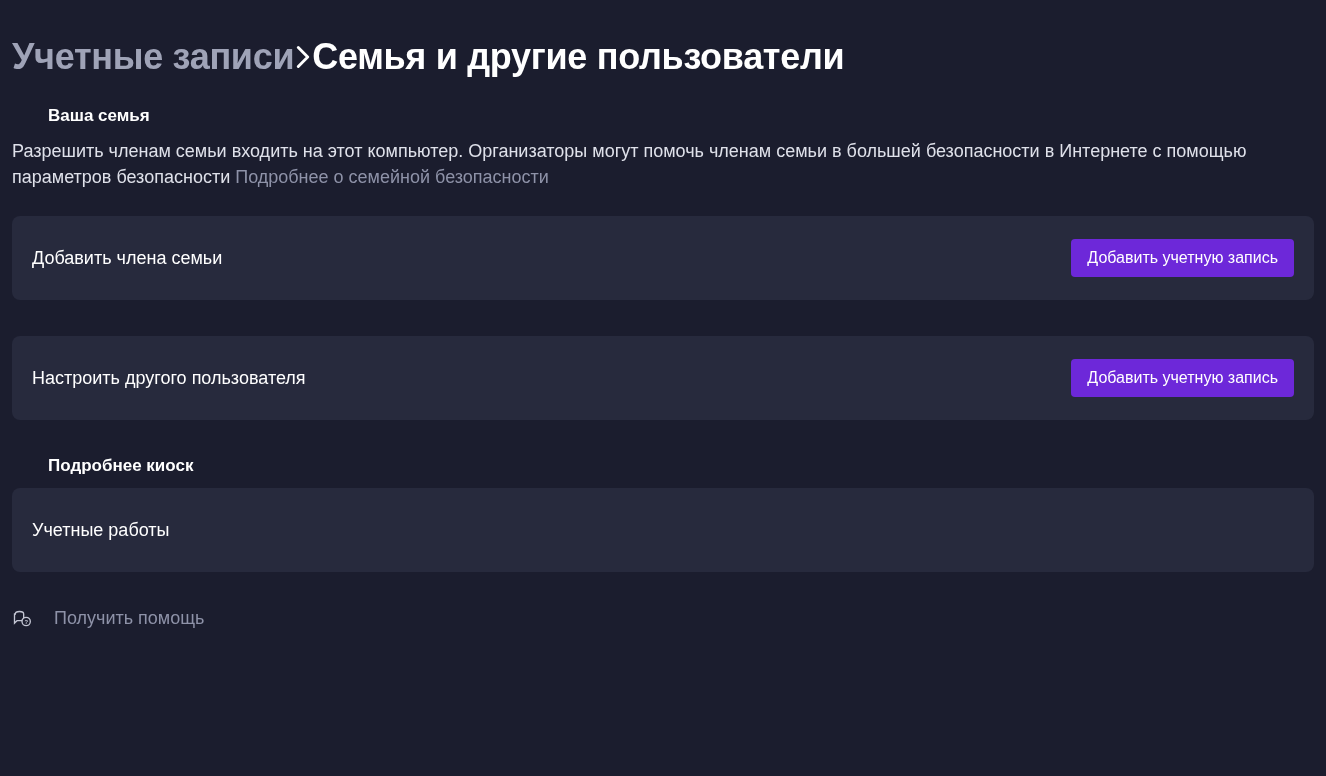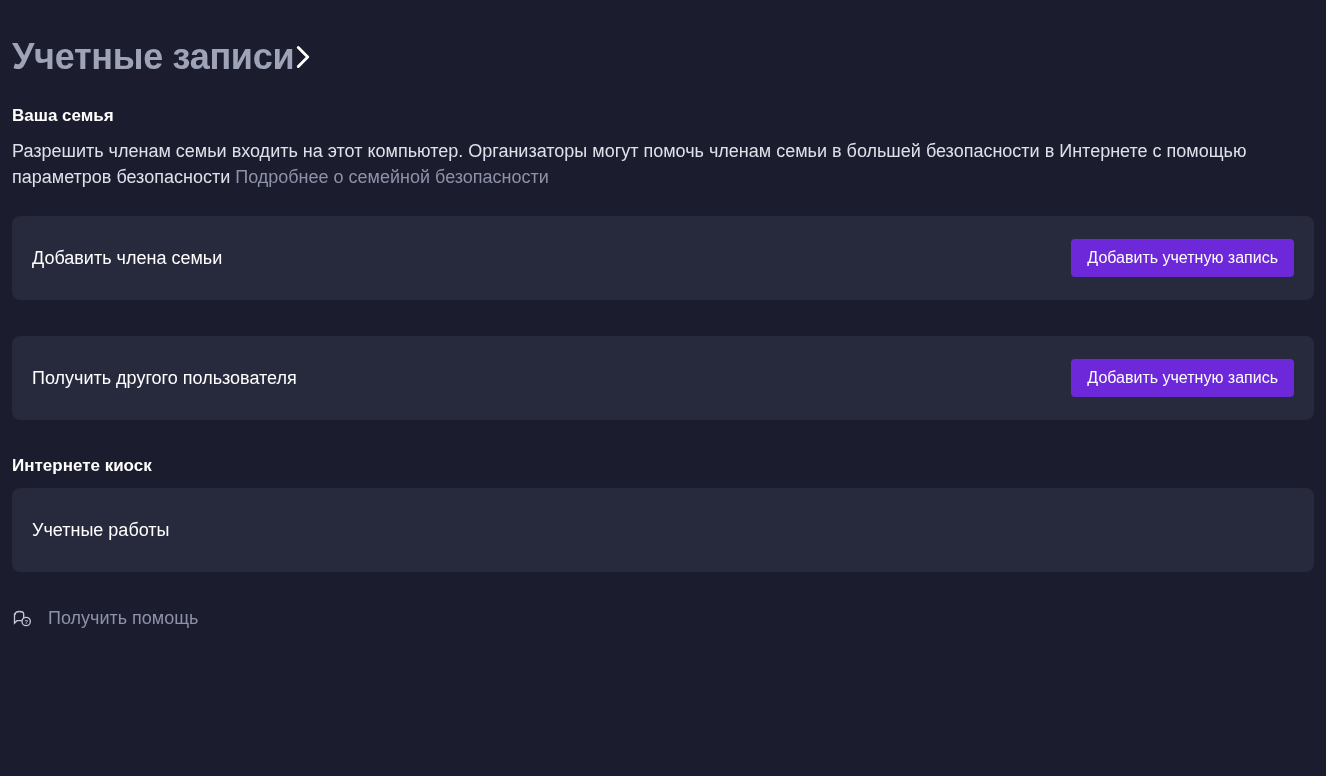--- a/index.html
+++ b/index.html
@@ -45,20 +45,21 @@
     letter-spacing: -0.3px;
   }
   .section {
     margin-bottom: 36px;
   }
   .section-heading {
     font-size: 17px;
     font-weight: 600;
     color: #fff;
     margin-bottom: 12px;
+    margin-left: 36px;
   }
   .section-desc {
     font-size: 18px;
     line-height: 1.45;
     color: #dfe1ea;
     font-weight: 400;
     margin-bottom: 26px;
   }
   .section-desc .link {
     color: #8e92a8;
@@ -85,21 +86,21 @@
     border: none;
     border-radius: 4px;
     padding: 10px 16px;
     font-size: 16px;
     cursor: pointer;
     font-family: inherit;
   }
   .help-row {
     display: flex;
     align-items: center;
-    gap: 16px;
+    gap: 22px;
     margin-top: 20px;
   }
   .help-icon {
     display: flex;
     align-items: center;
     justify-content: center;
     color: #c3c5d3;
   }
   .help-icon svg {
     width: 20px;
@@ -114,43 +115,44 @@
 </head>
 <body>
 
 <div class="breadcrumb">
   <span class="breadcrumb-parent">Учетные записи</span>
   <span class="breadcrumb-sep">
     <svg viewBox="0 0 8 14" fill="none" stroke="currentColor" stroke-width="1.8" stroke-linecap="round" stroke-linejoin="round">
       <polyline points="1,1 7,7 1,13"></polyline>
     </svg>
   </span>
+  <span class="breadcrumb-current">Семья и другие пользователи</span>
 </div>
 
 <div class="section">
   <div class="section-heading">Ваша семья</div>
   <div class="section-desc">
     <span>Разрешить членам семьи входить на этот компьютер. Организаторы могут помочь членам семьи в большей безопасности в Интернете с помощью параметров безопасности</span>
     <span class="link">Подробнее о семейной безопасности</span>
   </div>
   <div class="card">
     <span class="card-label">Добавить члена семьи</span>
     <button class="card-button">Добавить учетную запись</button>
   </div>
 </div>
 
 <div class="section">
   <div class="card">
-    <span class="card-label">Получить другого пользователя</span>
+    <span class="card-label">Настроить другого пользователя</span>
     <button class="card-button">Добавить учетную запись</button>
   </div>
 </div>
 
 <div class="section">
-  <div class="section-heading">Интернете киоск</div>
+  <div class="section-heading">Подробнее киоск</div>
   <div class="card">
     <span class="card-label">Учетные работы</span>
   </div>
 </div>
 
 <div class="help-row">
   <span class="help-icon">
     <svg viewBox="0 0 24 24" fill="none" stroke="currentColor" stroke-width="1.6">
       <path d="M4 6 C4 4 6 3 9 3 C12 3 14 4 14 6 L14 11 C14 13 12 14 9 14 L6 14 L3 17 L3 14 L3 6 Z" fill="none"></path>
       <circle cx="17" cy="15" r="5" fill="#1b1d2e" stroke="currentColor"></circle>

